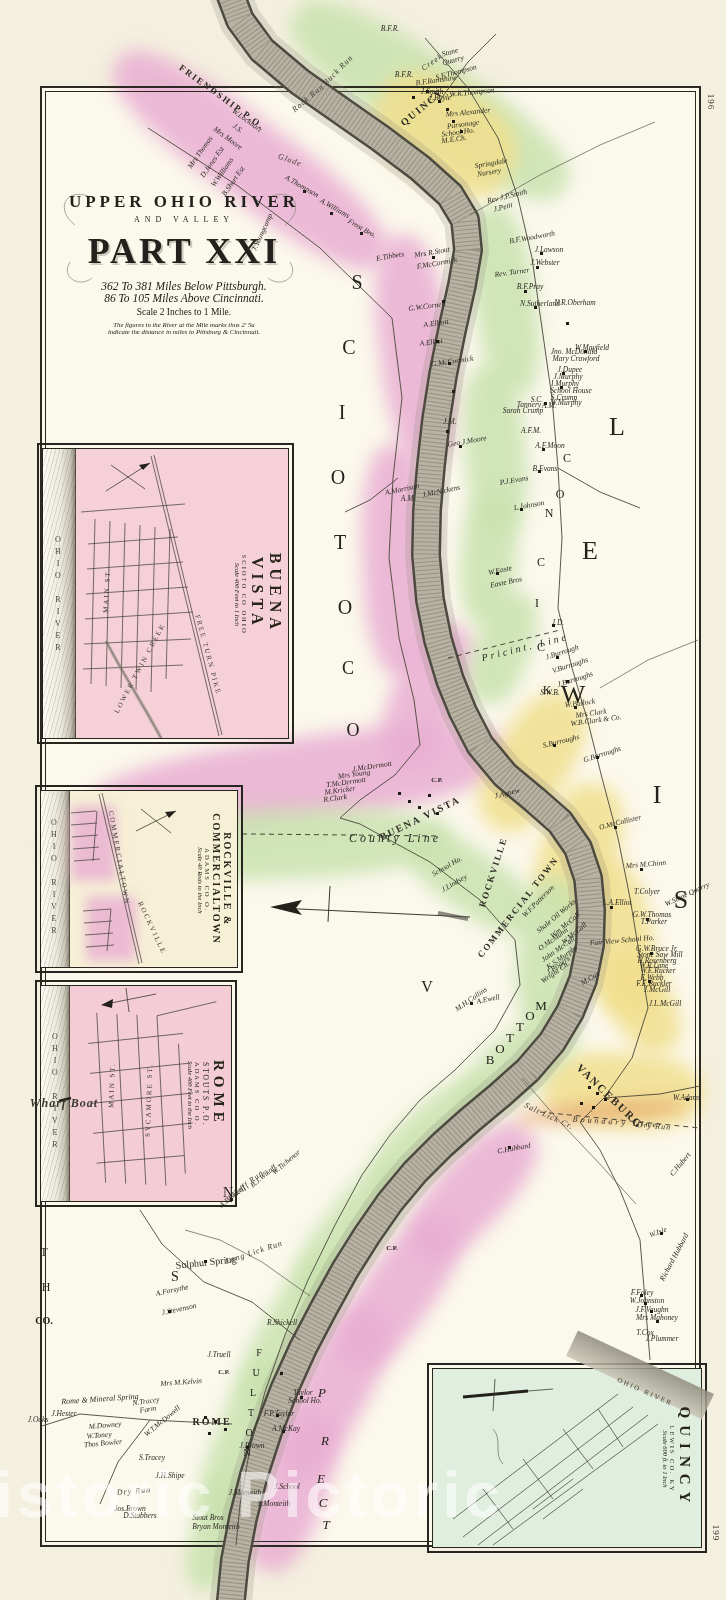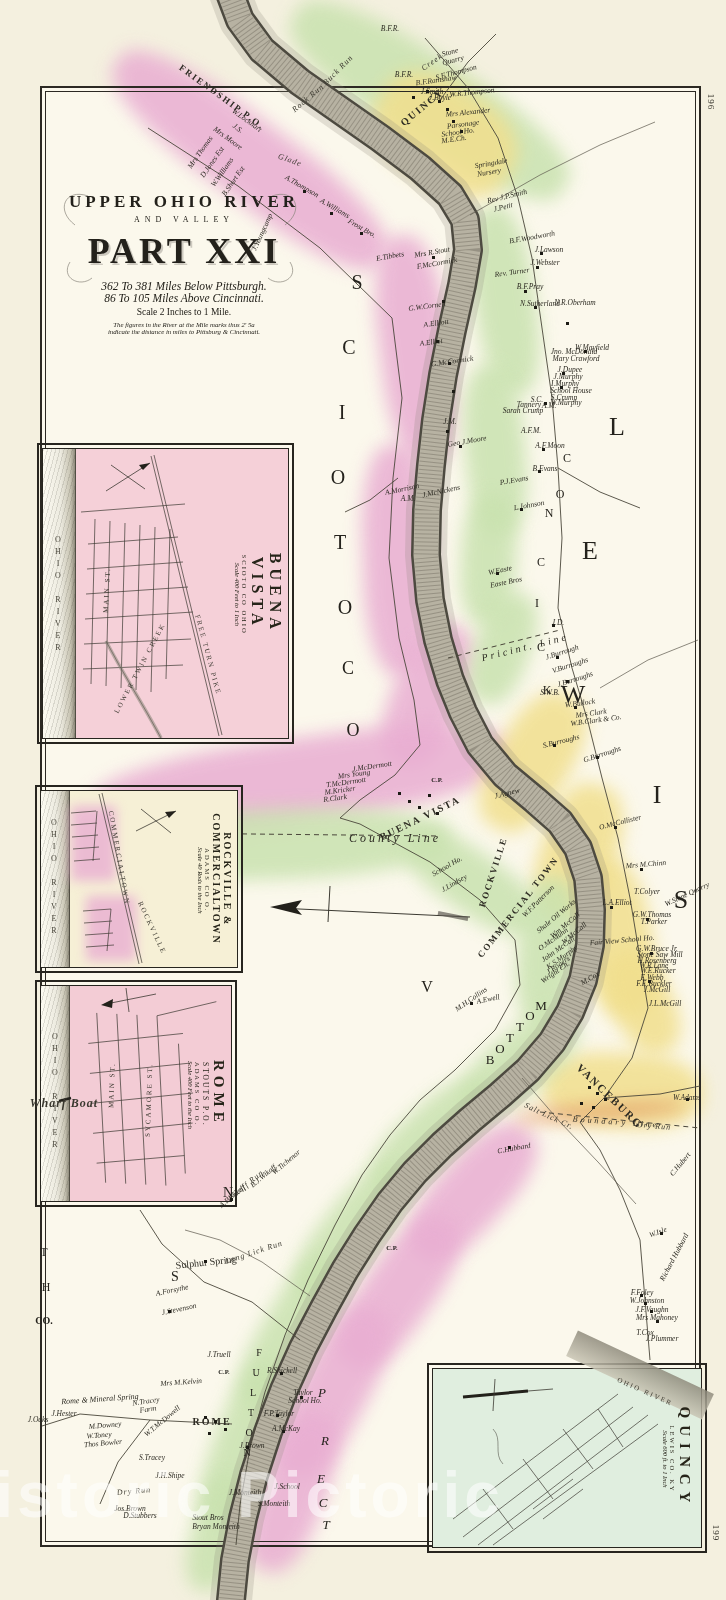--- a/index.html
+++ b/index.html
@@ -448,21 +448,21 @@
       <span class="lbl name" style="left: 105px; top: 1425px; transform: translate(-50%, -50%) rotate(-5deg);">M.Downey</span>
       <span class="lbl name" style="left: 99px; top: 1435px; transform: translate(-50%, -50%) rotate(-5deg);">W.Toney</span>
       <span class="lbl name" style="left: 103px; top: 1443px; transform: translate(-50%, -50%) rotate(-5deg);">Thos Bowler</span>
       <span class="lbl name" style="left: 162px; top: 1421px; transform: translate(-50%, -50%) rotate(-40deg);">W.T.McDowell</span>
       <span class="lbl name" style="left: 152px; top: 1457px; transform: translate(-50%, -50%) rotate(0deg);">S.Tracey</span>
       <span class="lbl name" style="left: 170px; top: 1475px; transform: translate(-50%, -50%) rotate(0deg);">J.H.Shipe</span>
       <span class="lbl water" style="left: 134px; top: 1491px; transform: translate(-50%, -50%) rotate(-5deg);">Dry Run</span>
       <span class="lbl name" style="left: 130px; top: 1508px; transform: translate(-50%, -50%) rotate(0deg);">Jos.Brown</span>
       <span class="lbl name" style="left: 140px; top: 1515px; transform: translate(-50%, -50%) rotate(0deg);">D.Stubbers</span>
       <span class="lbl town" style="left: 212px; top: 1421px; font-size: 10px; transform: translate(-50%, -50%) rotate(0deg);">ROME</span>
-      <span class="lbl name" style="left: 282px; top: 1370px; transform: translate(-50%, -50%) rotate(0deg);">R.Shickell</span>
+      <span class="lbl name" style="left: 282px; top: 1322px; transform: translate(-50%, -50%) rotate(0deg);">R.Shickell</span>
       <span class="lbl name" style="left: 303px; top: 1392px; transform: translate(-50%, -50%) rotate(0deg);">Taylor</span>
       <span class="lbl name" style="left: 305px; top: 1400px; transform: translate(-50%, -50%) rotate(0deg);">School Ho.</span>
       <span class="lbl name" style="left: 279px; top: 1413px; transform: translate(-50%, -50%) rotate(0deg);">F.P.Taylor</span>
       <span class="lbl name" style="left: 286px; top: 1428px; transform: translate(-50%, -50%) rotate(0deg);">A.McKay</span>
       <span class="lbl name" style="left: 252px; top: 1445px; transform: translate(-50%, -50%) rotate(0deg);">J.Brown</span>
       <span class="lbl name" style="left: 287px; top: 1486px; transform: translate(-50%, -50%) rotate(0deg);">J.School</span>
       <span class="lbl name" style="left: 245px; top: 1492px; transform: translate(-50%, -50%) rotate(0deg);">J.Monteith</span>
       <span class="lbl name" style="left: 274px; top: 1503px; transform: translate(-50%, -50%) rotate(0deg);">S.Monteith</span>
       <span class="lbl name" style="left: 208px; top: 1517px; transform: translate(-50%, -50%) rotate(0deg);">Stout Bros</span>
       <span class="lbl name" style="left: 216px; top: 1526px; transform: translate(-50%, -50%) rotate(0deg);">Bryan Monteith</span>

